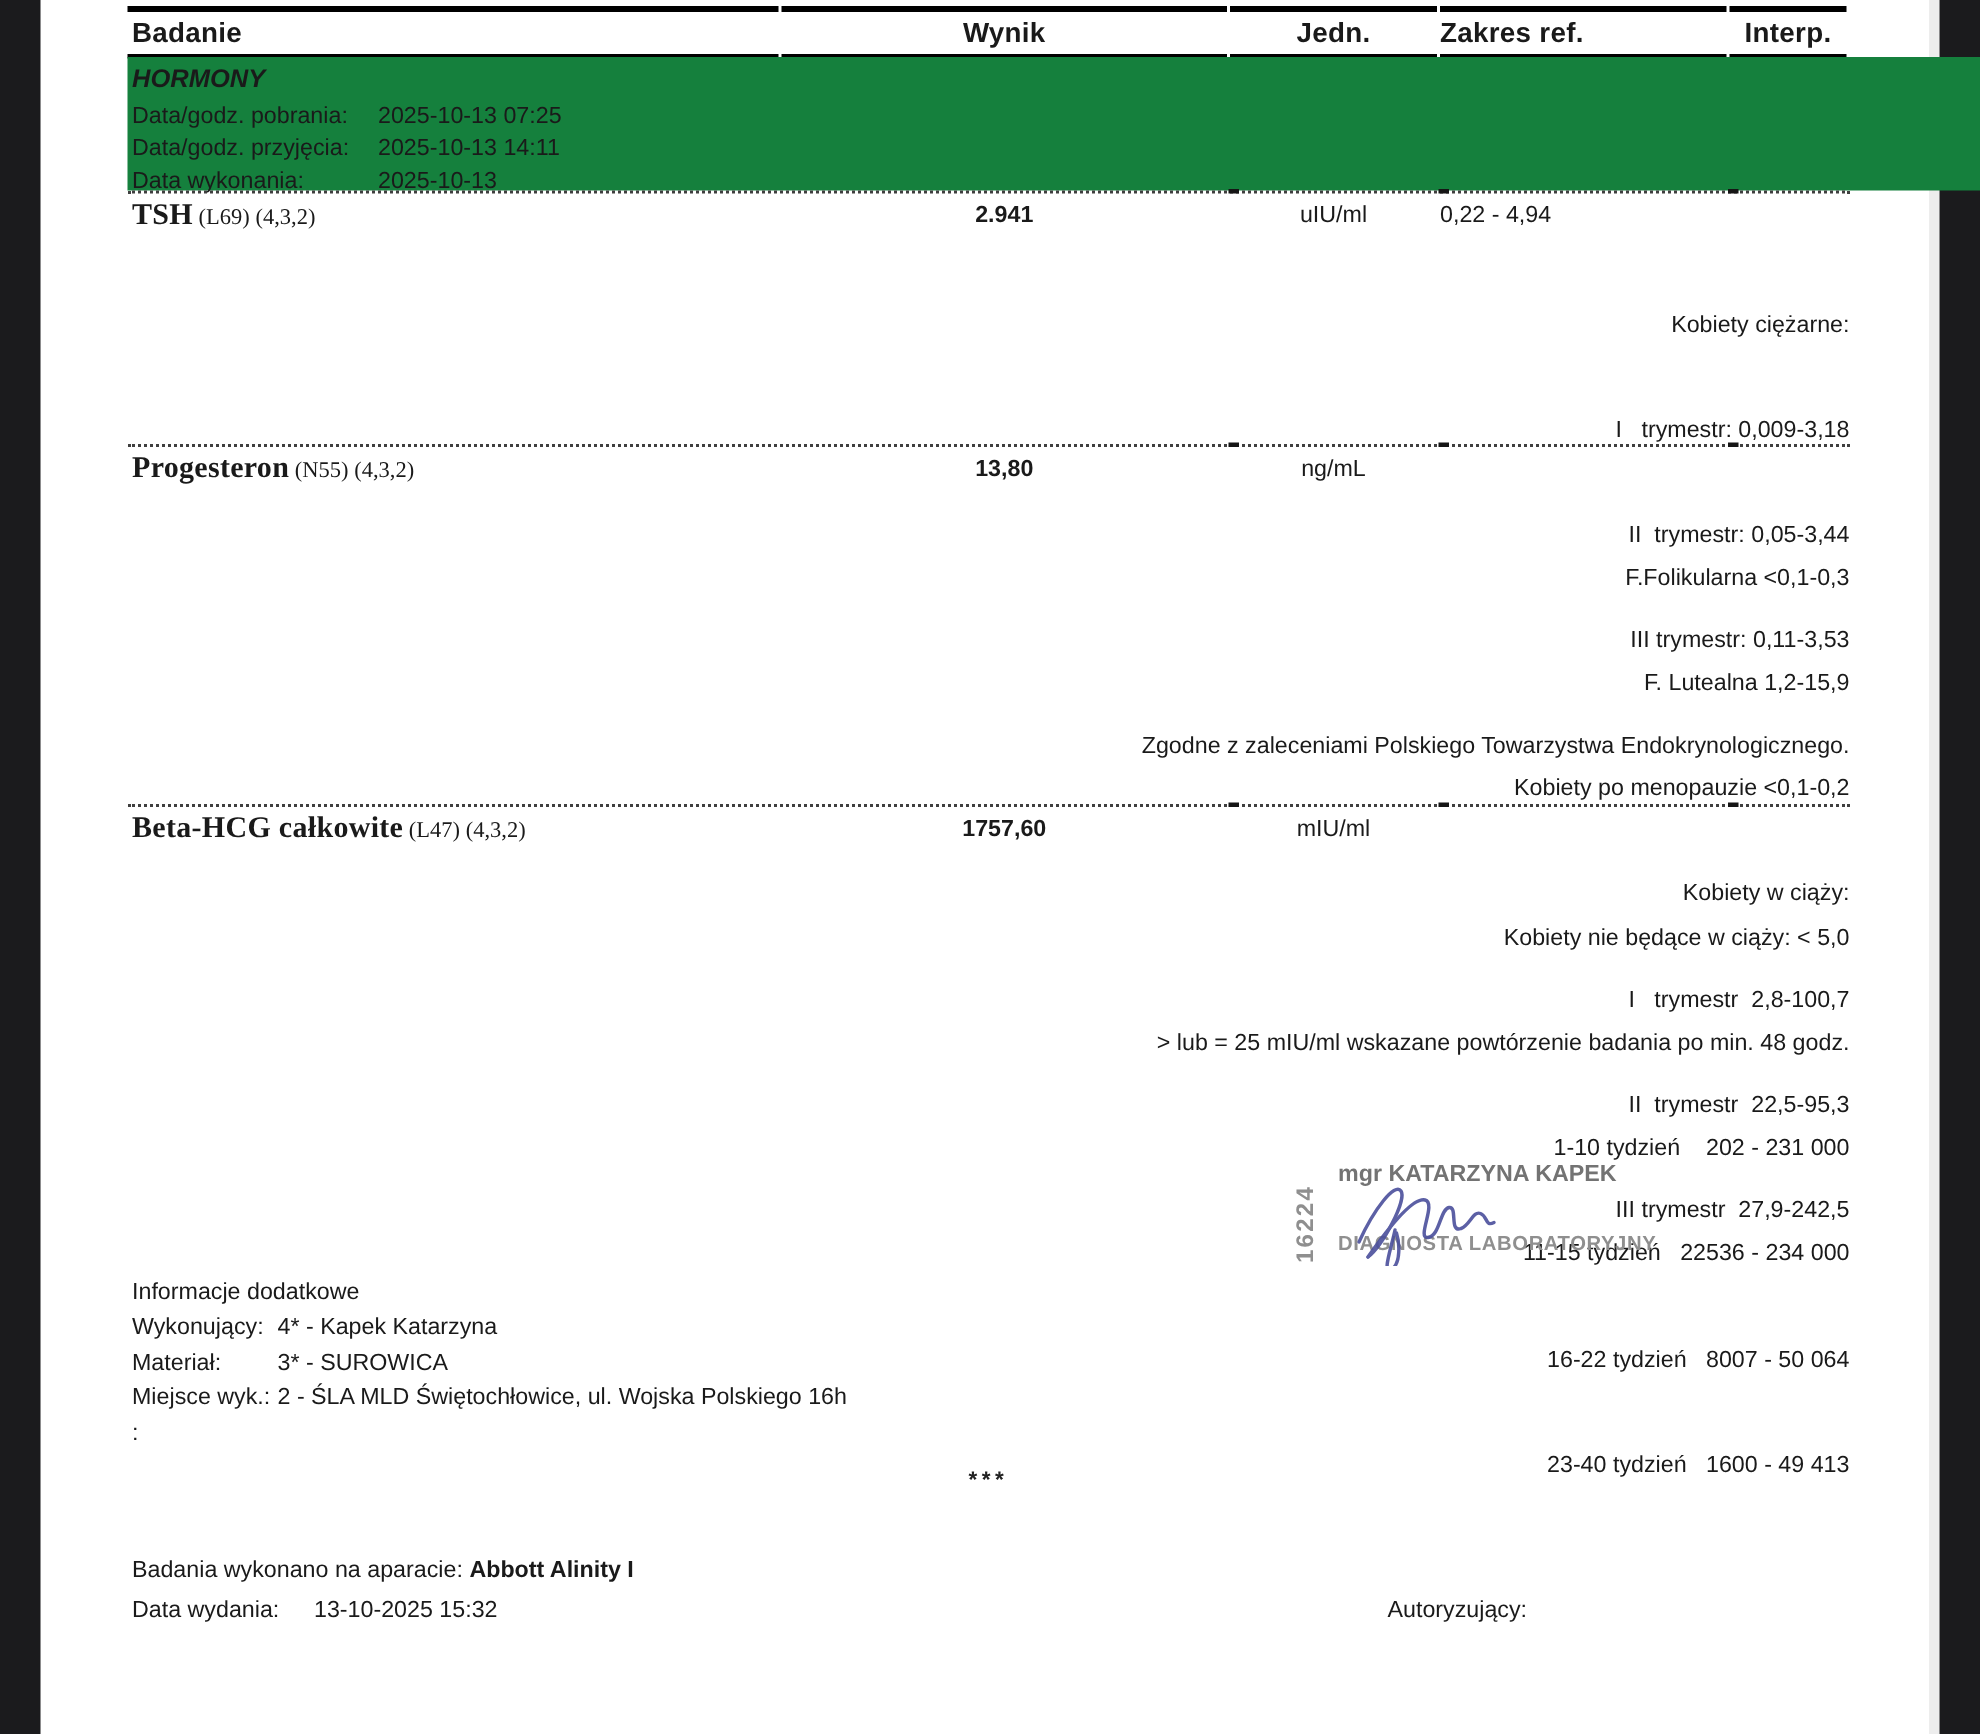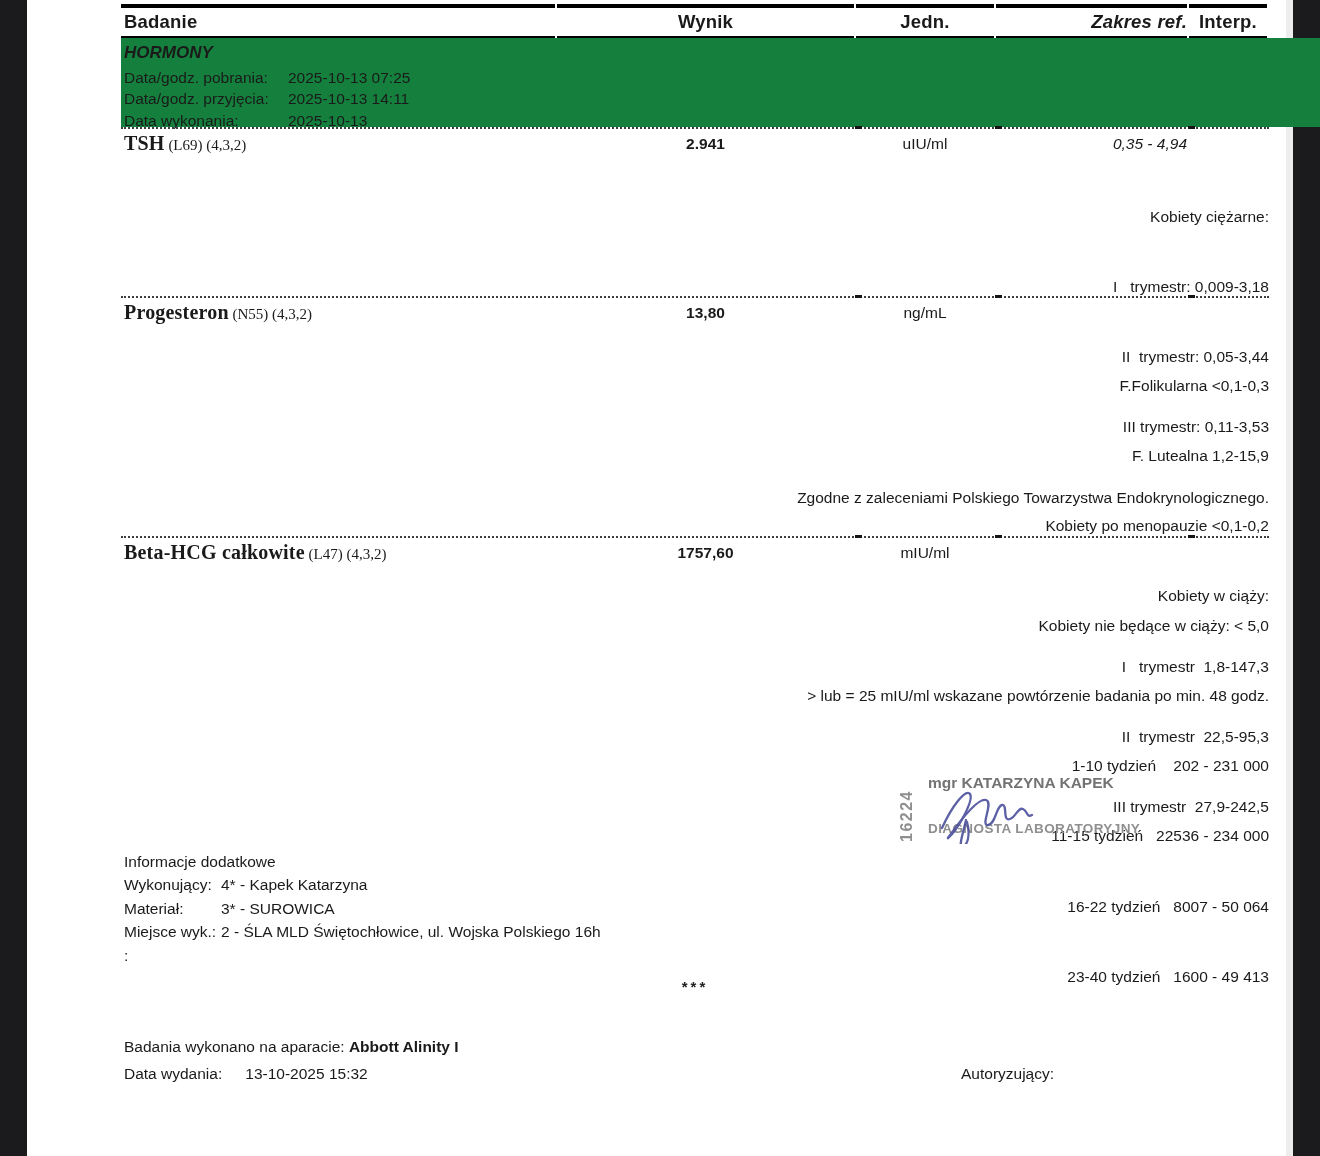--- a/index.html
+++ b/index.html
@@ -6,32 +6,32 @@
   body{
     width:1320px;height:1156px;position:relative;background:#ffffff;
     font-family:"Liberation Sans","DejaVu Sans",sans-serif;color:#1a1a1a;
     overflow:hidden;
   }
   .edge-bar{position:absolute;top:0;height:1156px;background:#1b1b1d;}
   .edge-left{left:0;width:27px;}
   .edge-right{left:1293px;width:27px;}
   .edge-shade{position:absolute;top:0;height:1156px;left:1286px;width:7px;background:#ededed;}
 
-  .doc{position:absolute;left:85px;top:0;width:1148px;height:1156px;margin-left:36px;}
+  .doc{position:absolute;left:85px;top:0;width:1148px;height:1156px;}
 
   
   .thead{position:absolute;top:4px;left:0;width:1148px;display:flex;column-gap:2px;}
   .thead .cell{
     border-top:4px solid #000;border-bottom:3px solid #000;
     padding:3px 0 3px;font-weight:bold;font-size:18.5px;letter-spacing:.2px;
   }
   .c1{width:434px;}
   .c2{width:297px;text-align:center;}
   .c3{width:138px;text-align:center;}
-  .c4{width:191px;text-align:right;font-style:italic;}
+  .c4{width:191px;text-align:left;}
   .c5{width:78px;text-align:center;}
   .thead .c1{padding-left:3px;box-sizing:border-box;}
 
   
   .band{position:absolute;top:38px;left:0;width:1272px;height:89px;background:#15803d;}
   .band .group{font-style:italic;font-weight:bold;font-size:17px;padding:5px 0 4px 3px;}
   .meta-row{display:flex;font-size:15.5px;line-height:21.3px;}
   .meta-row .lbl{width:164px;padding-left:3px;flex:none;}
 
   
@@ -112,21 +112,21 @@
     <span class="tick t1"></span>
       <span class="tick t2"></span>
       <span class="tick t3"></span>
     <div class="trow">
       <div class="tname c1">
         <span class="nm">TSH</span>
         <span class="cd">(L69) (4,3,2)</span>
       </div>
       <div class="tres c2">2.941</div>
       <div class="tunit c3">uIU/ml</div>
-      <div class="trange c4">0,35 - 4,94</div>
+      <div class="trange c4">0,22 - 4,94</div>
       <div class="c5"></div>
     </div>
     <div class="notes">
       <div>Kobiety ciężarne:</div>
       <div>I   trymestr: 0,009-3,18</div>
       <div>II  trymestr: 0,05-3,44</div>
       <div>III trymestr: 0,11-3,53</div>
       <div>Zgodne z zaleceniami Polskiego Towarzystwa Endokrynologicznego.</div>
     </div>
   </div>
@@ -143,21 +143,21 @@
       <div class="tres c2">13,80</div>
       <div class="tunit c3">ng/mL</div>
       <div class="trange c4"></div>
       <div class="c5"></div>
     </div>
     <div class="notes">
       <div>F.Folikularna &lt;0,1-0,3</div>
       <div>F. Lutealna 1,2-15,9</div>
       <div>Kobiety po menopauzie &lt;0,1-0,2</div>
       <div>Kobiety w ciąży:</div>
-      <div>I   trymestr  1,8-147,3</div>
+      <div>I   trymestr  2,8-100,7</div>
       <div>II  trymestr  22,5-95,3</div>
       <div>III trymestr  27,9-242,5</div>
     </div>
   </div>
 
   <div class="section sec-2">
     <span class="tick t1"></span>
       <span class="tick t2"></span>
       <span class="tick t3"></span>
     <div class="trow">

